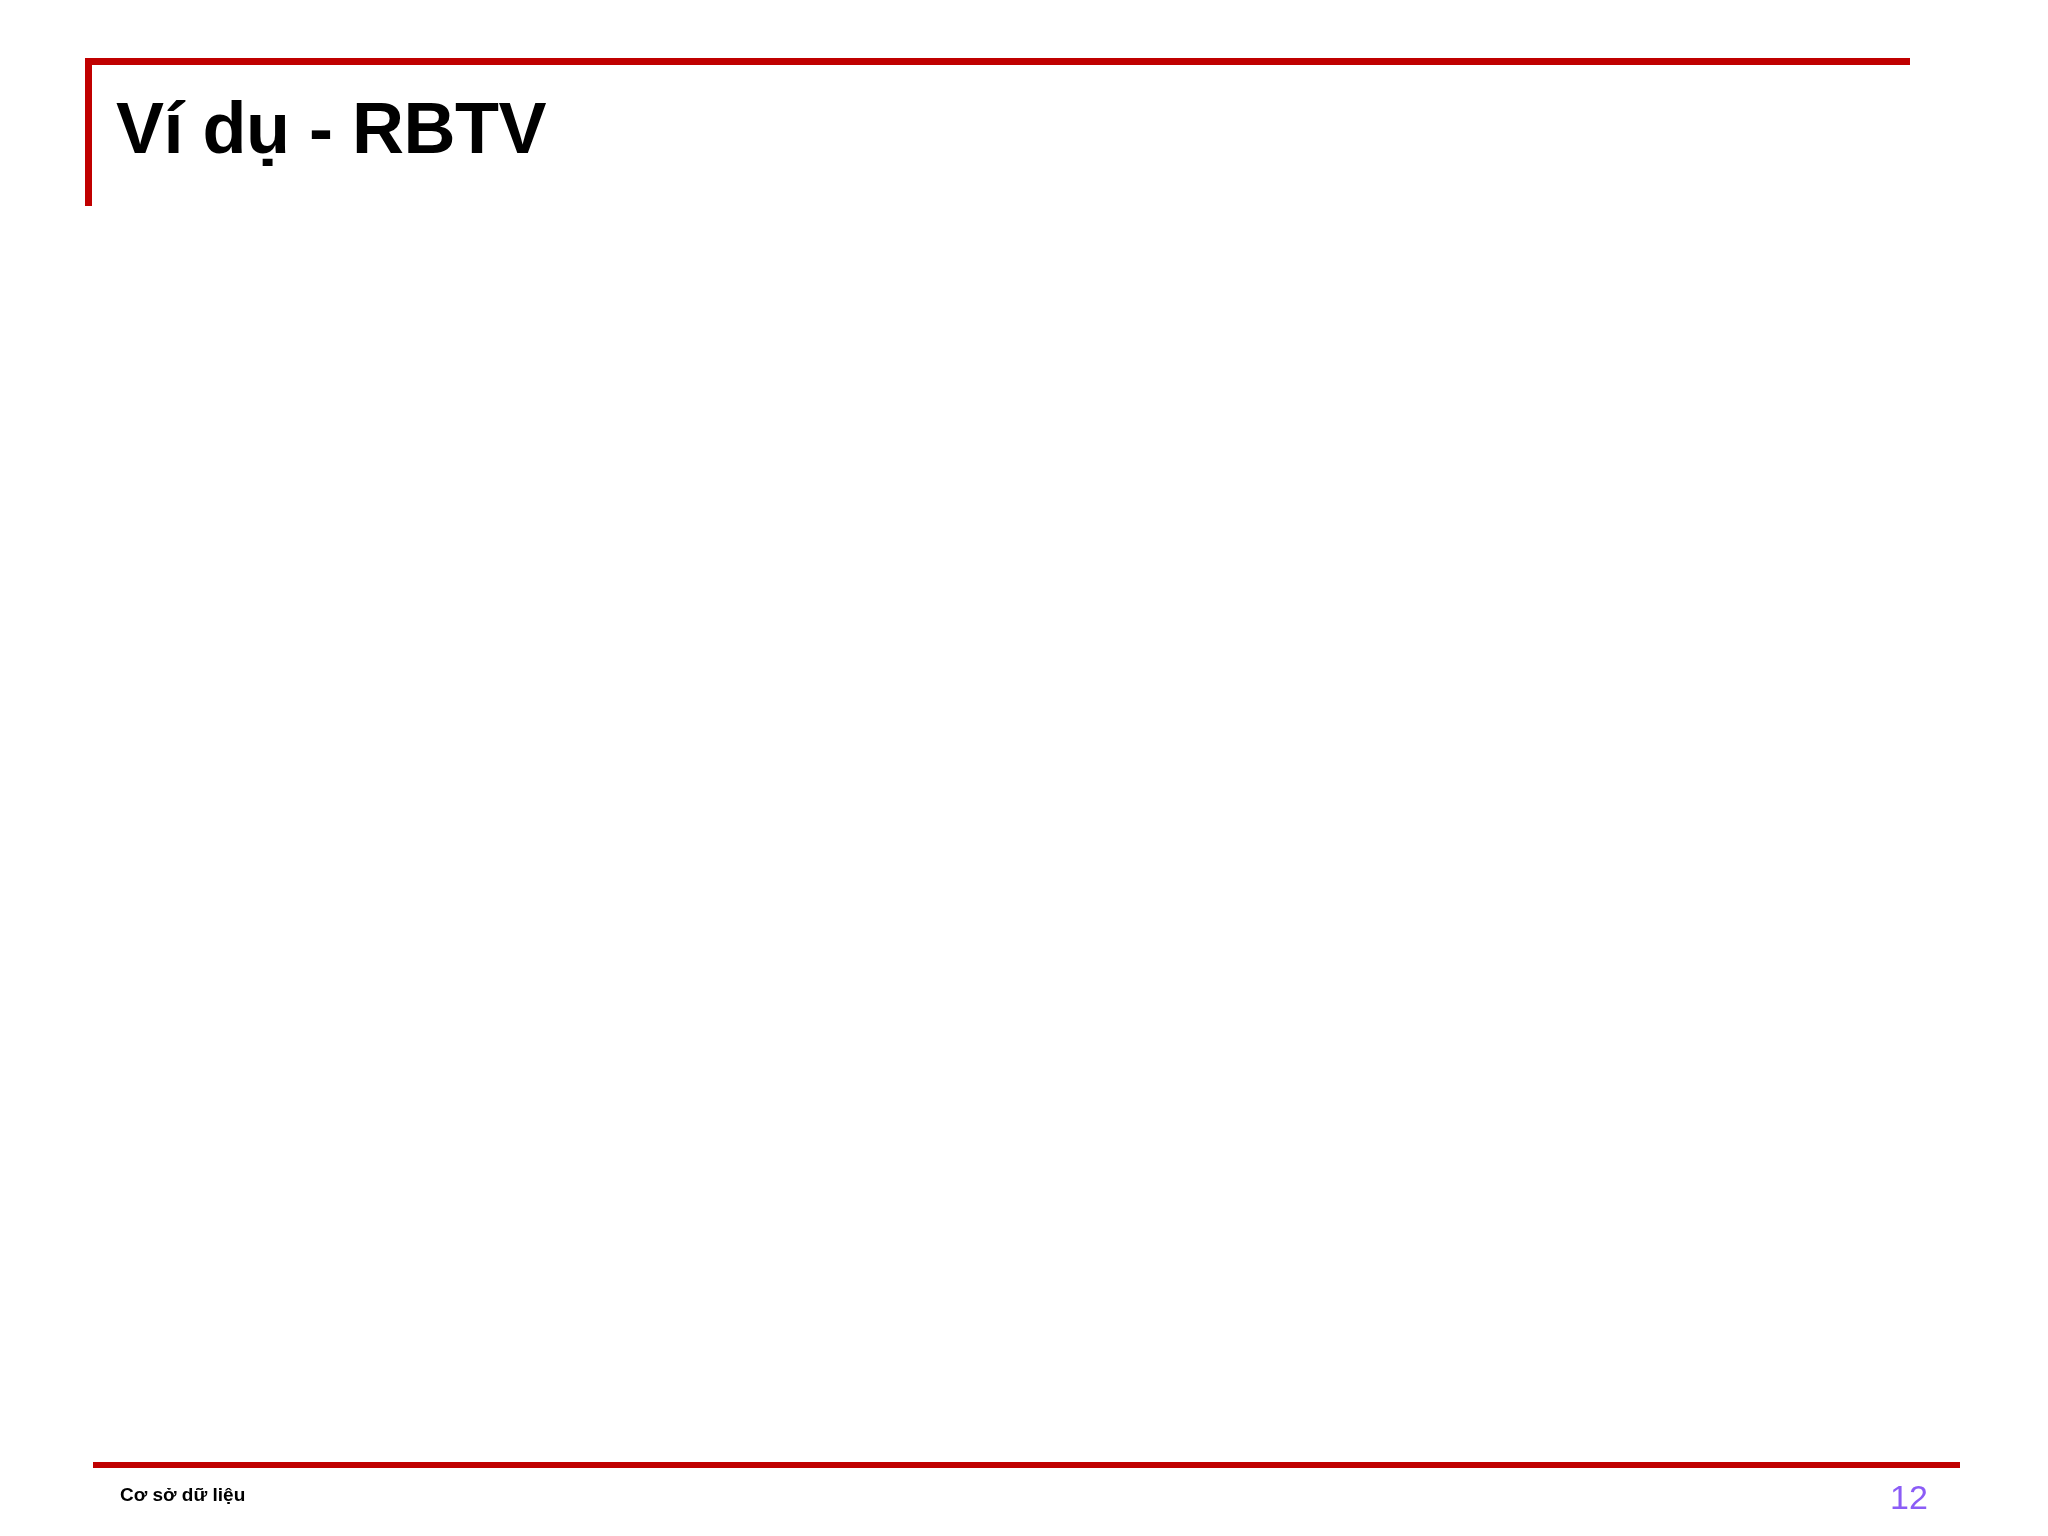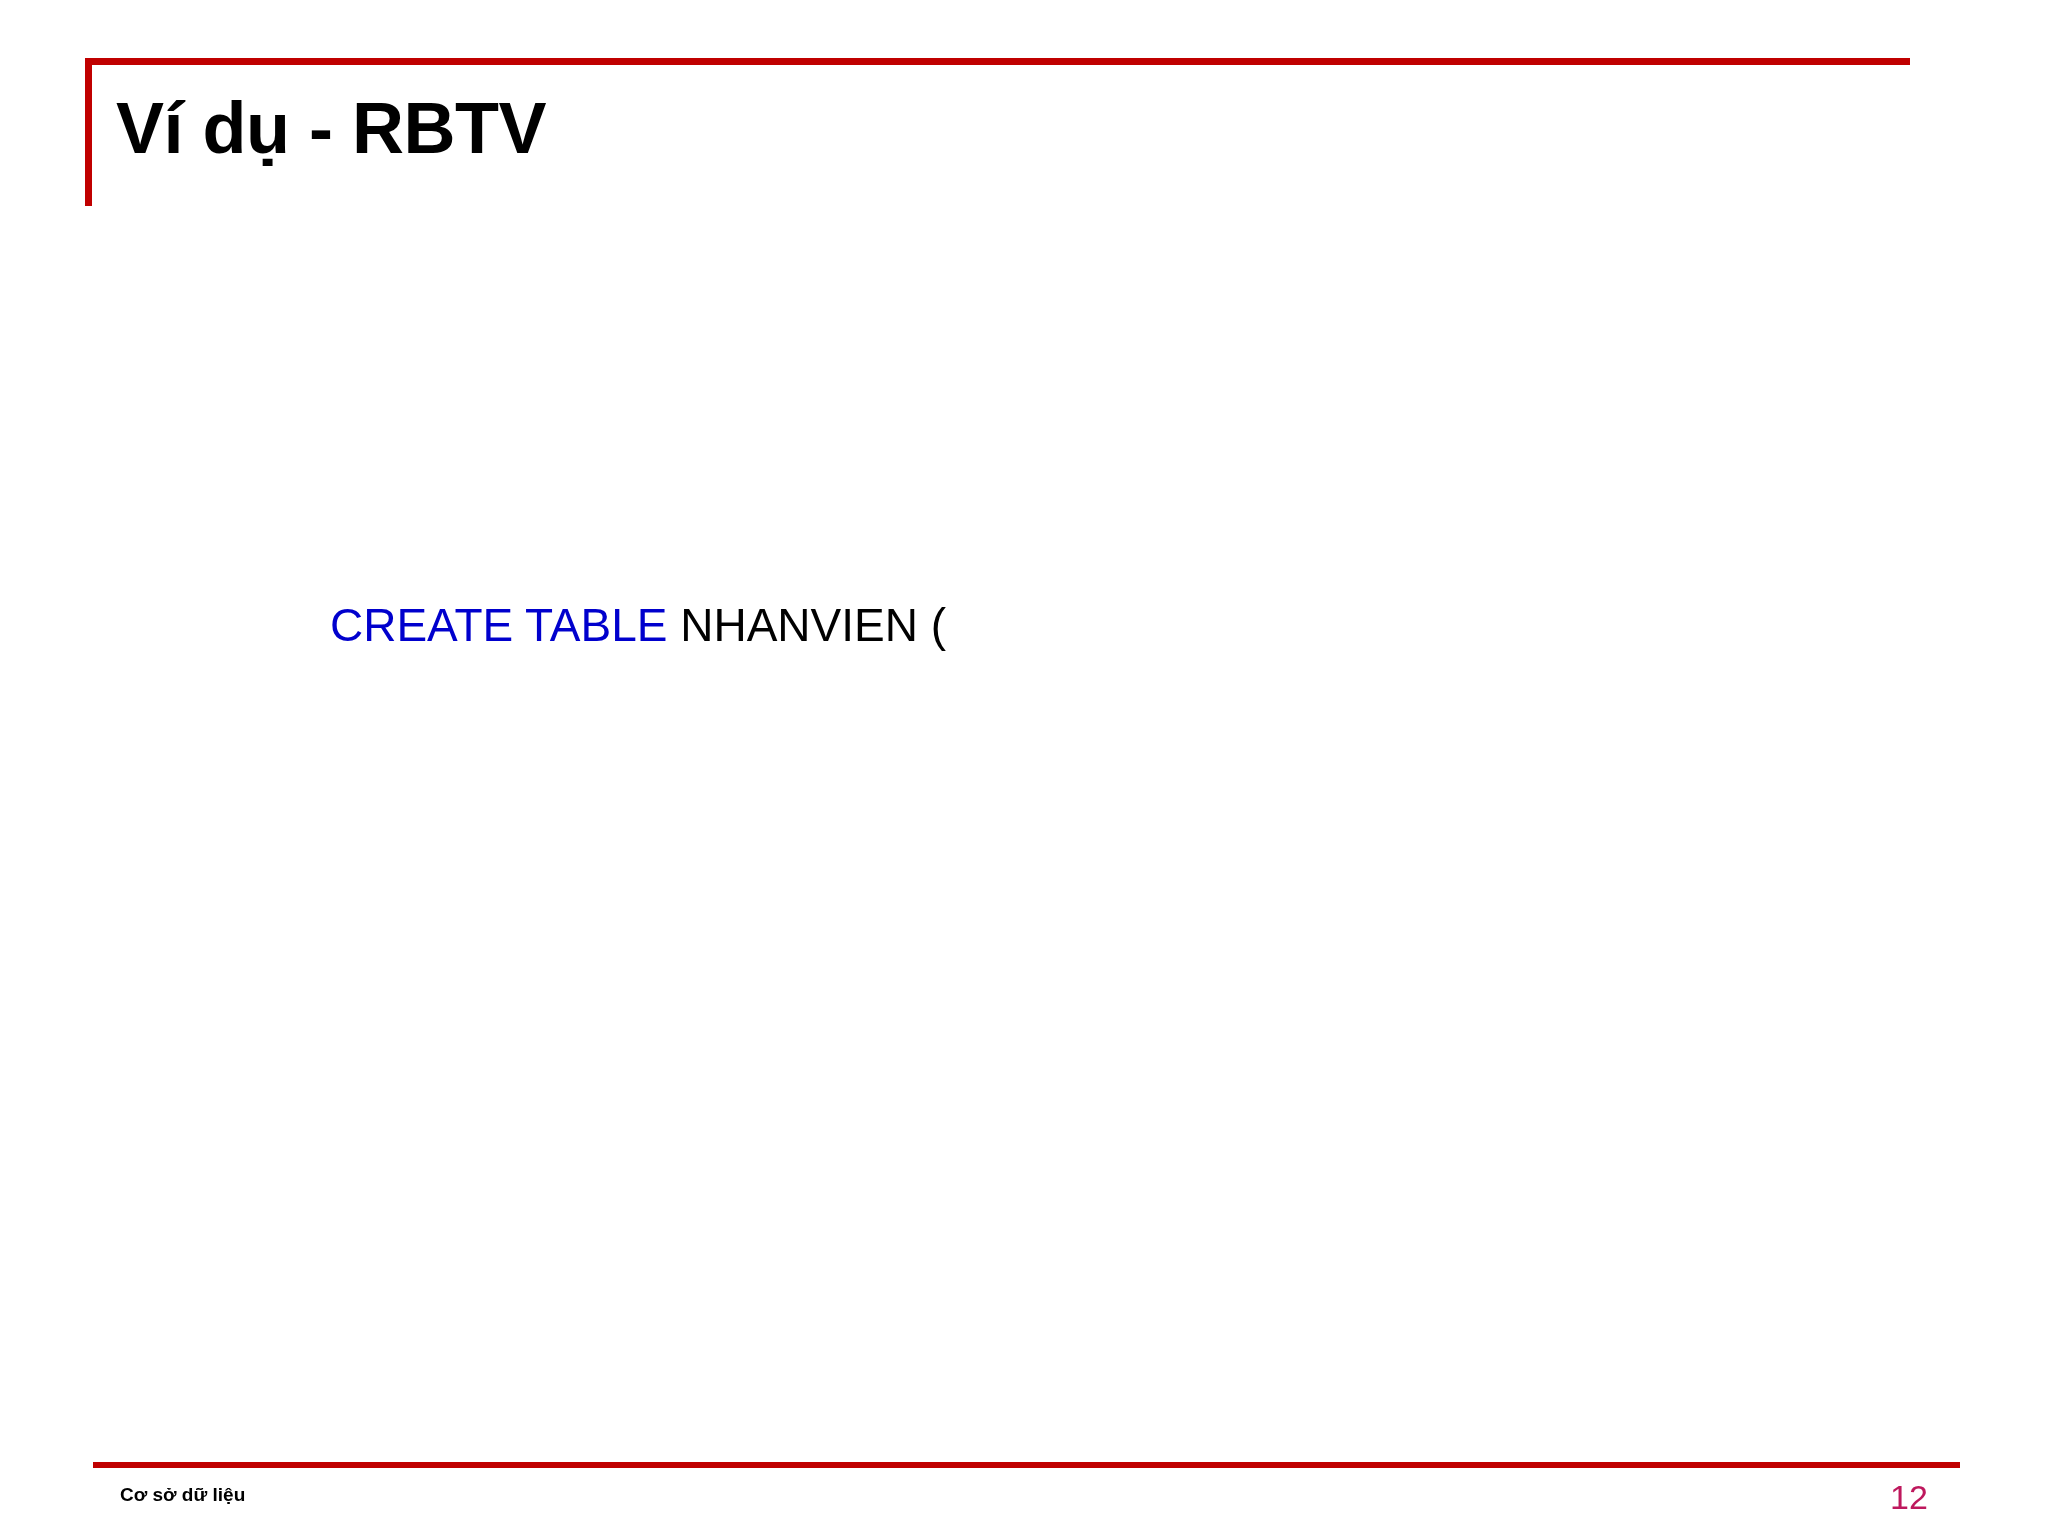--- a/index.html
+++ b/index.html
@@ -83,37 +83,36 @@
     font-size: 19px;
     font-weight: bold;
     color: #000000;
     white-space: nowrap;
   }
   .page-number {
     position: absolute;
     left: 1890px;
     top: 1478px;
     font-size: 34px;
-    color: #be185d;
+    color: #8b5cf6;
     white-space: nowrap;
   }
 </style>
 </head>
 <body>
 
 <div class="slide">
 
   <div class="rule-top"></div>
   <div class="rule-left"></div>
 
   <div class="title">Ví dụ - RBTV</div>
 
   <div class="code">
 
-    <div class="line"><span class="kw">CREATE TABLE</span><span class="blk"> NHANVIEN (</span></div>
 
 
 
     
 
     
 
     
 
     

